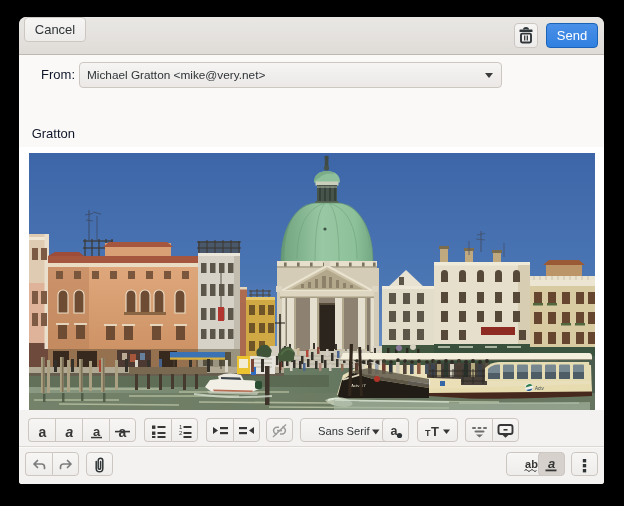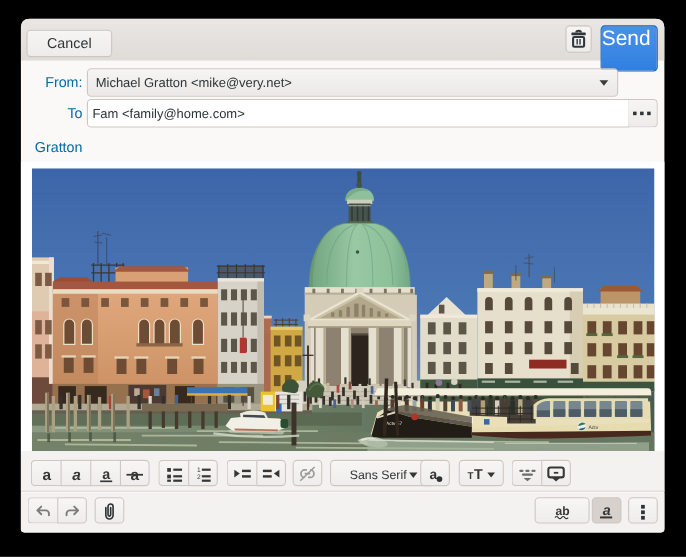--- a/index.html
+++ b/index.html
@@ -8,29 +8,29 @@
   .win { position:absolute; left:19px; top:17px; width:585px; height:467px;
     background:#faf9f8; border-radius:8px 8px 3px 3px;
     box-shadow:0 0 0 1px rgba(0,0,0,.55); }
   
   .hb { position:absolute; left:0; top:0; width:100%; height:38px;
     background:linear-gradient(#e9e7e4,#dfdcd8);
     border-bottom:1px solid #bfb8b1; border-radius:7px 7px 0 0; }
   .btn { position:absolute; border:1px solid #cdc7c2; border-radius:4px;
     background:linear-gradient(#f6f5f4,#eeecea);
     font-size:13px; color:#2e3436; text-align:center; }
-  #cancel { left:5px; top:10px; width:78px; height:25px; line-height:23px; }
+  #cancel { left:5px; top:0; width:62px; height:25px; line-height:23px; }
   #trash  { left:495px; top:6px; width:24px; height:25px; }
-  #send { position:absolute; left:527px; top:6px; width:52px; height:42px;
+  #send { position:absolute; left:527px; top:6px; width:52px; height:25px;
     background:linear-gradient(#4a90e8,#3080e0); border:1px solid #1b63b8;
-    border-radius:4px; color:#fff; font-size:19px; 
+    border-radius:4px; color:#fff; font-size:13px; text-align:center;
     line-height:23px; }
   
-  .lbl { position:absolute; font-size:13px; color:#0369a1; text-align:right; width:56px; }
-  .fld { position:absolute; left:60px; width:483px; height:26px;
+  .lbl { position:absolute; font-size:13px; color:#0f172a; text-align:right; width:56px; }
+  .fld { position:absolute; left:60px; width:423px; height:26px;
     border:1px solid #cdc7c2; border-radius:4px; background:#fff;
     font-size:11.8px; color:#2e3436; line-height:24px; padding-left:7px; }
   #from-row .fld { background:linear-gradient(#f6f5f4,#ebe8e6); }
   .arrow { position:absolute; right:8px; top:10px; width:0; height:0;
     border-left:4.5px solid transparent; border-right:4.5px solid transparent;
     border-top:5.5px solid #3b3b3b; }
   #to-fld { width:493px; border-radius:4px 0 0 4px; padding-left:4px; }
   #more { position:absolute; left:552px; top:0px; width:27px; height:26px;
     border:1px solid #cdc7c2; border-left:none; border-radius:0 4px 4px 0;
     background:linear-gradient(#f6f5f4,#eeecea); }
@@ -70,33 +70,20 @@
             <line x1="12.3" y1="11.5" x2="12.3" y2="16.5"></line>
           </g>
         </svg>
       </div>
     <div id="send">Send</div>
   </div>
 
   <div id="from-row" style="position:absolute;left:0;top:45px;width:100%;height:26px;">
     <div class="lbl" style="left:0;top:5px;">From:</div>
     <div class="fld">Michael Gratton &lt;mike@very.net&gt;<div class="arrow"></div></div>
-  </div>
-  <div id="to-row" style="position:absolute;left:0;top:73px;width:100%;height:26px;">
-    <div class="lbl" style="left:0;top:5px;">To</div>
-    <div class="fld" id="to-fld">Fam &lt;family@home.com&gt;</div>
-    <div id="more">
-        <svg width="25" height="24" style="display:block">
-          <g fill="#2e3436">
-            <rect x="4.5" y="10.5" width="3.2" height="3.2"></rect>
-            <rect x="10.9" y="10.5" width="3.2" height="3.2"></rect>
-            <rect x="17.3" y="10.5" width="3.2" height="3.2"></rect>
-          </g>
-        </svg>
-      </div>
   </div>
   <div id="subj-row" style="position:absolute;left:0;top:104px;width:100%;height:26px;">
     <div class="lbl" style="left:0;top:5px;">Gratton</div>
   </div>
 
   <div class="body-area">
     <svg id="photo" width="566" height="257" viewBox="0 0 566 257">
       <defs>
         <linearGradient id="sky" x1="0" y1="0" x2="0" y2="1">
           <stop offset="0" stop-color="#3d66a8"></stop>
@@ -874,21 +861,21 @@
           <svg width="25" height="16">
             <path d="M14.5 3.5 L18 7 l-3.5 3.5 M18 7 h-7.5 a3 3 0 0 0 -3 3 v1.5" fill="none" stroke="#7c7c7c" stroke-width="1.7" stroke-linecap="round" stroke-linejoin="round"></path>
           </svg>
         </div>
     </div>
     <div class="tb" style="left:67px;top:4px;width:27px;">
         <svg width="25" height="17">
           <path d="M9.2 4.5 v7 a3.3 3.3 0 0 0 6.6 0 v-8 a2.3 2.3 0 0 0 -4.6 0 v7.5 a1.2 1.2 0 0 0 2.4 0 v-6.5" fill="none" stroke="#2e3436" stroke-width="1.5" stroke-linecap="round"></path>
         </svg>
       </div>
-    <div class="tb" style="left:467px;top:4px;width:50px;">
+    <div class="tb" style="left:487px;top:4px;width:50px;">
         <svg width="25" height="17">
           <text x="12.5" y="11" font-size="11" font-weight="bold" fill="#363636" text-anchor="middle" font-family="Liberation Sans">ab</text>
           <path d="M5.5 13.5 q1.5 -2 3 0 q1.5 2 3 0 q1.5 -2 3 0 q1.5 2 3 0" fill="none" stroke="#363636" stroke-width="1"></path>
         </svg>
       </div>
     <div class="tb" style="left:519px;top:4px;width:27px;background:#d6d1cc;">
         <svg width="25" height="17">
           <text x="12.5" y="11" font-size="13" font-weight="bold" font-style="italic" fill="#363636" text-anchor="middle" font-family="Liberation Sans">a</text>
           <rect x="6.5" y="12.5" width="11" height="1.8" fill="#363636"></rect>
         </svg>

